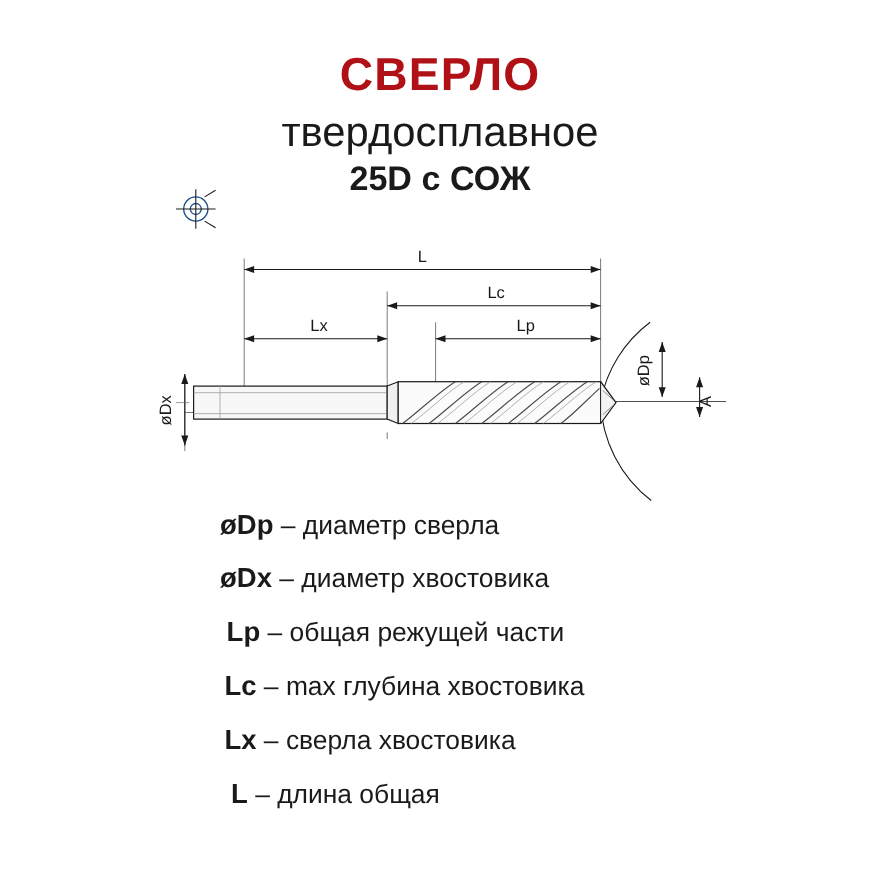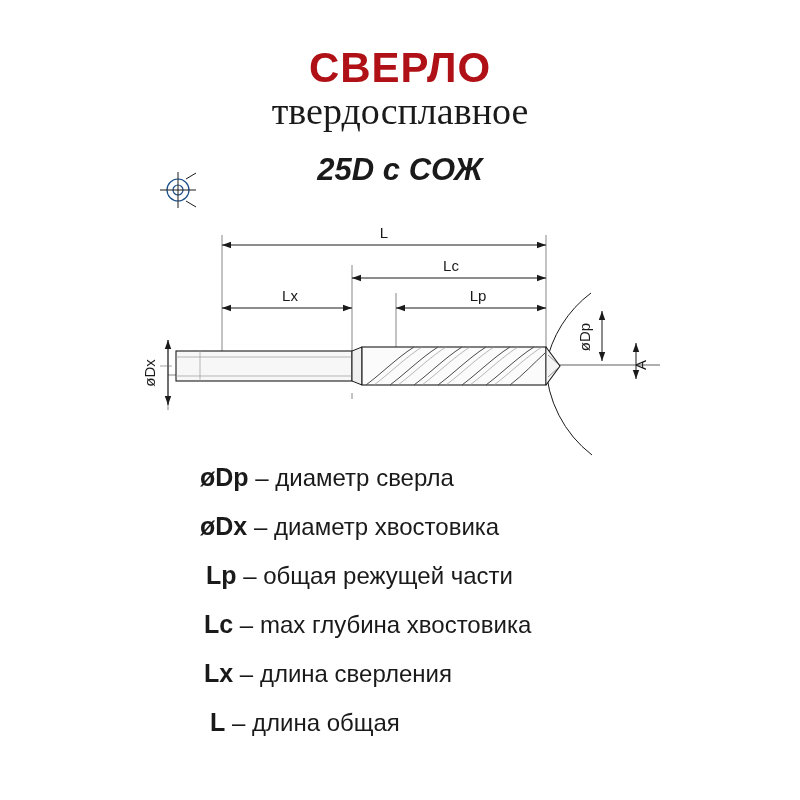--- a/index.html
+++ b/index.html
@@ -34,30 +34,28 @@
     font-weight: bold;
     letter-spacing: 1px;
     color: #b01116;
     line-height: 1.05;
   }
   .title-sub1 {
     font-size: 38px;
     font-weight: normal;
     color: #1a1a1a;
     line-height: 1.15;
-    margin-top: 0;
-    font-family: Liberation Serif, serif;
+    margin-top: 10px;
   }
   .title-sub2 {
     font-size: 31px;
     font-weight: bold;
     color: #1a1a1a;
     line-height: 1.15;
-    margin-top: 18px;
-    font-style: italic;
+    margin-top: 1px;
   }
 
   
   .drawing {
     position: absolute;
     top: 165px;
     left: 0;
     width: 800px;
     height: 310px;
   }
@@ -244,21 +242,21 @@
 
     <div class="legend-row r-lc">
       <span class="legend-sym">Lc</span>
       <span class="legend-dash">–</span>
       <span class="legend-text">max глубина хвостовика</span>
     </div>
 
     <div class="legend-row r-lx">
       <span class="legend-sym">Lx</span>
       <span class="legend-dash">–</span>
-      <span class="legend-text">длина сверления</span>
+      <span class="legend-text">сверла хвостовика</span>
     </div>
 
     <div class="legend-row r-l">
       <span class="legend-sym">L</span>
       <span class="legend-dash">–</span>
       <span class="legend-text">длина общая</span>
     </div>
 
   </div>
 

